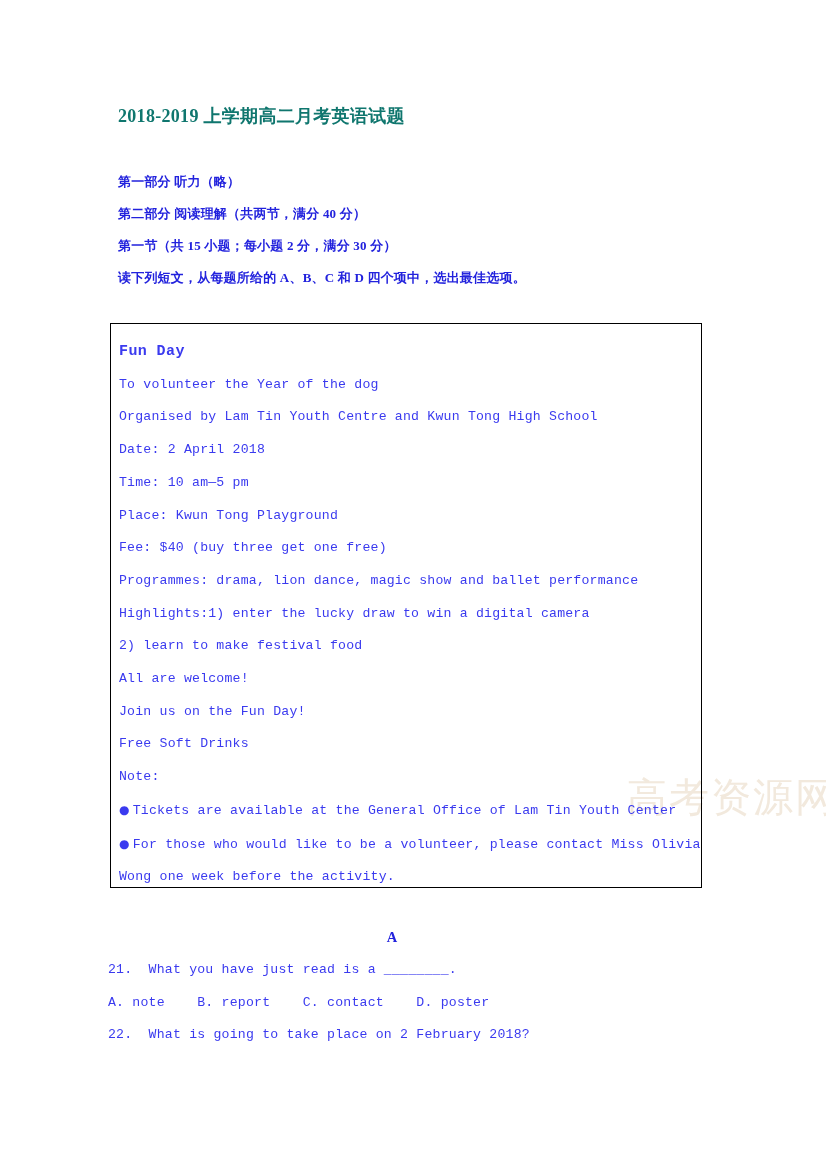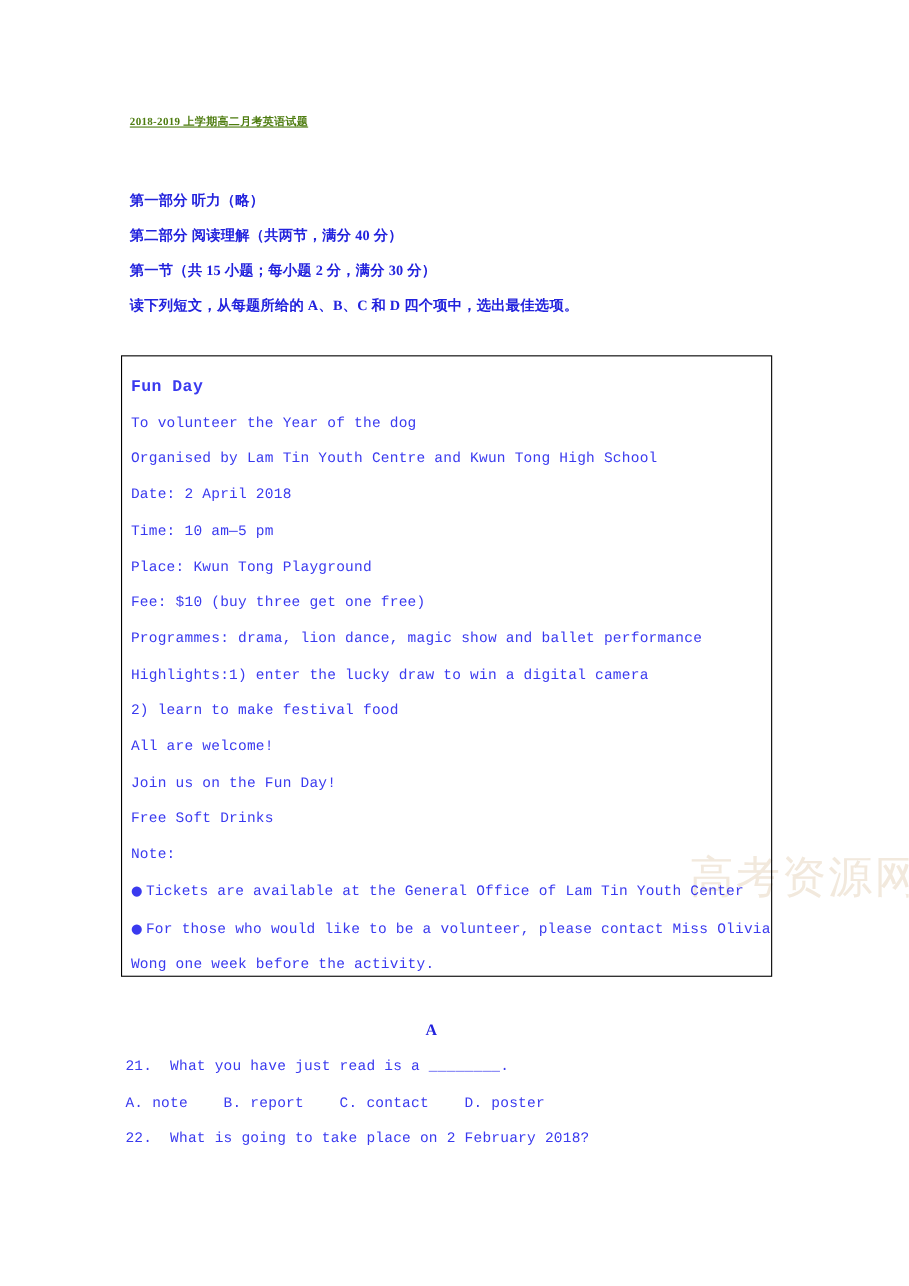--- a/index.html
+++ b/index.html
@@ -33,27 +33,26 @@
     white-space: nowrap;
     z-index: 0;
     user-select: none;
   }
 
   
   .doc-title {
     position: absolute;
     left: 118px;
     top: 104px;
-    font-size: 10px;
+    font-size: 18px;
     font-weight: bold;
-    color: #4d7c0f;
+    color: #0f766e;
     letter-spacing: 0.3px;
     white-space: nowrap;
     z-index: 2;
-    text-decoration: underline;
   }
 
   
   .cn-head {
     position: absolute;
     left: 118px;
     font-size: 13px;
     font-weight: bold;
     color: #2222dd;
     letter-spacing: 0.2px;
@@ -123,21 +122,21 @@
     z-index: 2;
   }
   .section-letter .inner {
     display: inline-block;
     margin-left: -42px;
   }
 
   
   .q-line {
     position: absolute;
-    left: 114px;
+    left: 108px;
     font-family: "Liberation Mono", "DejaVu Sans Mono", monospace;
     font-size: 13.2px;
     color: #3a3aef;
     white-space: pre;
     letter-spacing: 0.2px;
     z-index: 2;
   }
   .q-line.q21   { top: 962px; }
   .q-line.opts  { top: 995px; }
   .q-line.q22   { top: 1027px; }
@@ -159,21 +158,21 @@
   <div class="poster-box">
     <div class="poster-inner">
 
       <div class="poster-line title-line">Fun Day</div>
 
       <div class="poster-line">To volunteer the Year of the dog</div>
       <div class="poster-line">Organised by Lam Tin Youth Centre and Kwun Tong High School</div>
       <div class="poster-line">Date: 2 April 2018</div>
       <div class="poster-line">Time: 10 am—5 pm</div>
       <div class="poster-line">Place: Kwun Tong Playground</div>
-      <div class="poster-line">Fee: $10 (buy three get one free)</div>
+      <div class="poster-line">Fee: $40 (buy three get one free)</div>
       <div class="poster-line">Programmes: drama, lion dance, magic show and ballet performance</div>
       <div class="poster-line">Highlights:1)  enter the lucky draw to win a digital camera</div>
       <div class="poster-line">2)   learn to make festival food</div>
       <div class="poster-line">All are welcome!</div>
       <div class="poster-line">Join us on the Fun Day!</div>
       <div class="poster-line">Free Soft Drinks</div>
       <div class="poster-line">Note:</div>
 
       <div class="poster-line">
         <span class="bullet-dot">●</span><span>Tickets are available at the General Office of Lam Tin Youth Center</span>

